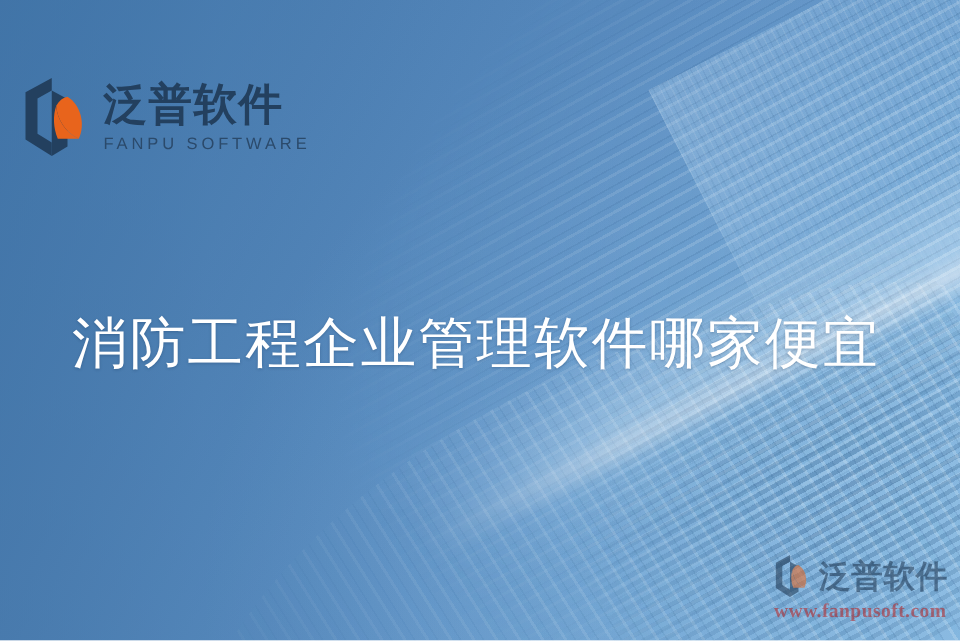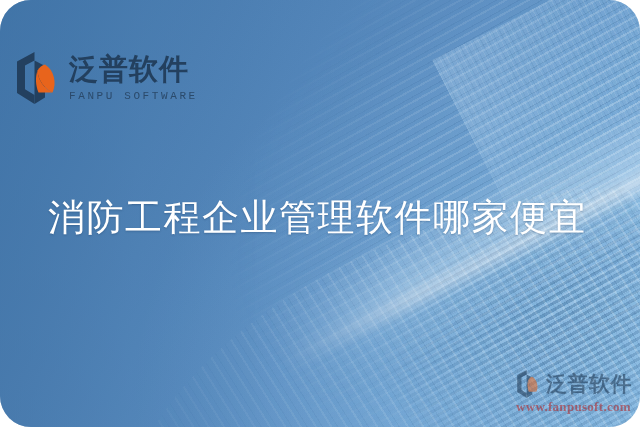--- a/index.html
+++ b/index.html
@@ -13,21 +13,20 @@
 
   #banner {
     position: relative;
     width: 640px;
     height: 427px;
     overflow: hidden;
     
     background:
       radial-gradient(ellipse 900px 700px at 108% 92%, rgba(150,200,235,0.55) 0%, rgba(150,200,235,0.0) 62%),
       linear-gradient(118deg, #3a6fa4 0%, #4a7cb0 26%, #5a8cc0 55%, #6a9dcd 78%, #77a9d6 100%);
-    border-radius: 31px;
   }
 
   
   .bldg-layer {
     position: absolute;
     inset: 0;
     pointer-events: none;
   }
 
   
@@ -154,33 +153,33 @@
   .brand-cn {
     font-family: "DejaVu Sans", "Liberation Sans", sans-serif;
     font-size: 29px;
     font-weight: bold;
     color: #23405f;
     letter-spacing: 1px;
     white-space: nowrap;
   }
   .brand-en {
     margin-top: 7px;
-    font-family: Liberation Mono, monospace;
+    font-family: Liberation Sans, sans-serif;
     font-size: 11px;
     font-weight: normal;
     color: #2b4a6b;
     letter-spacing: 2.6px;
     white-space: nowrap;
   }
 
   
   .headline {
     position: absolute;
     left: 48px;
-    top: 196px;
+    top: 208px;
     font-family: Liberation Serif, serif;
     font-size: 37px;
     line-height: 1.18;
     color: #ffffff;
     letter-spacing: 1.5px;
     white-space: nowrap;
     text-shadow: 0 1px 2px rgba(20,50,85,0.30);
   }
 
   

